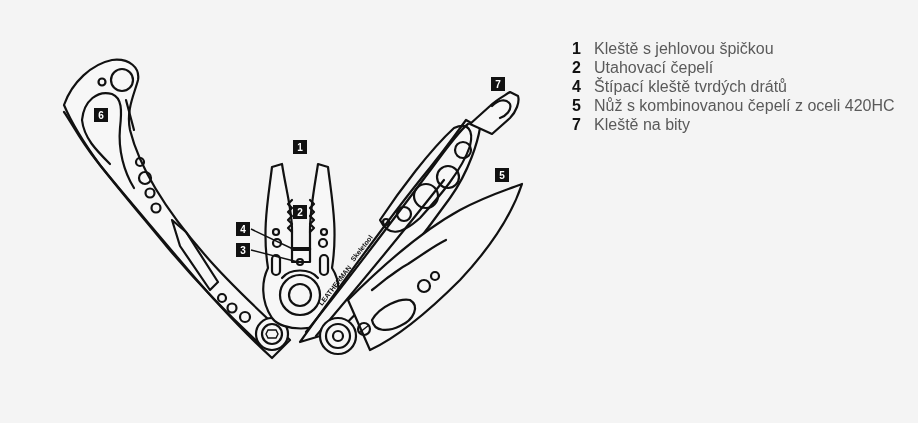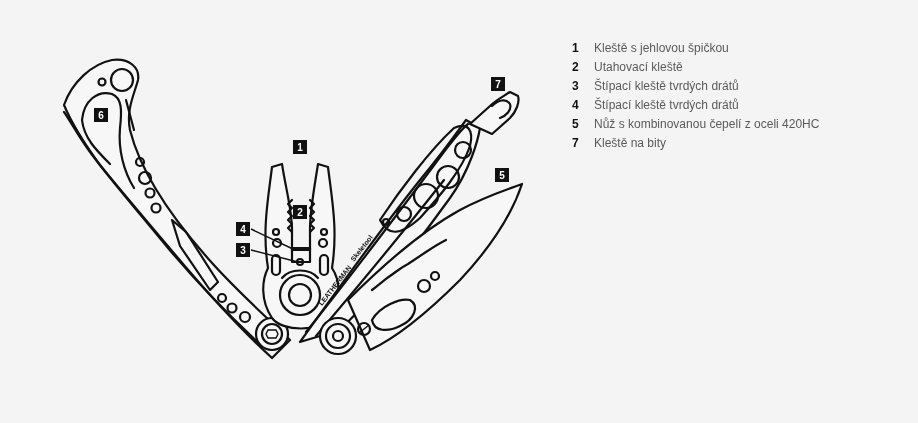--- a/index.html
+++ b/index.html
@@ -10,21 +10,21 @@
       position: relative;
     }
     #diagram {
       position: absolute; left: 0; top: 0; width: 918px; height: 423px;
     }
     .legend {
       position: absolute; left: 572px; top: 39px;
       margin: 0; padding: 0; list-style: none;
     }
     .legend li {
-      height: 19px; line-height: 19px; font-size: 12px; white-space: nowrap;
+      height: 19px; line-height: 19px; font-size: 16px; white-space: nowrap;
     }
     .legend .num {
       display: inline-block; width: 22px; color: #111; font-weight: bold;
     }
     .legend .txt { color: #5a5a5a; }
     .tag rect { fill: #111; }
     .tag text {
       fill: #fff; font-family: "Liberation Sans", sans-serif;
       font-weight: bold; font-size: 10px; text-anchor: middle;
     }
@@ -138,18 +138,17 @@
       <text x="7" y="11">6</text>
   </g>
   <g class="tag" transform="translate(491,77)">
     <rect width="14" height="14"></rect>
       <text x="7" y="11">7</text>
   </g>
 </svg>
 
 <ul class="legend">
   <li><span class="num">1</span><span class="txt">Kleště s jehlovou špičkou</span></li>
-  <li><span class="num">2</span><span class="txt">Utahovací kleště</span></li>
-  <li><span class="num">3</span><span class="txt">Štípací kleště tvrdých drátů</span></li>
+  <li><span class="num">2</span><span class="txt">Utahovací čepelí</span></li>
   <li><span class="num">4</span><span class="txt">Štípací kleště tvrdých drátů</span></li>
   <li><span class="num">5</span><span class="txt">Nůž s kombinovanou čepelí z oceli 420HC</span></li>
   <li><span class="num">7</span><span class="txt">Kleště na bity</span></li>
 </ul>
 
 </body></html>

